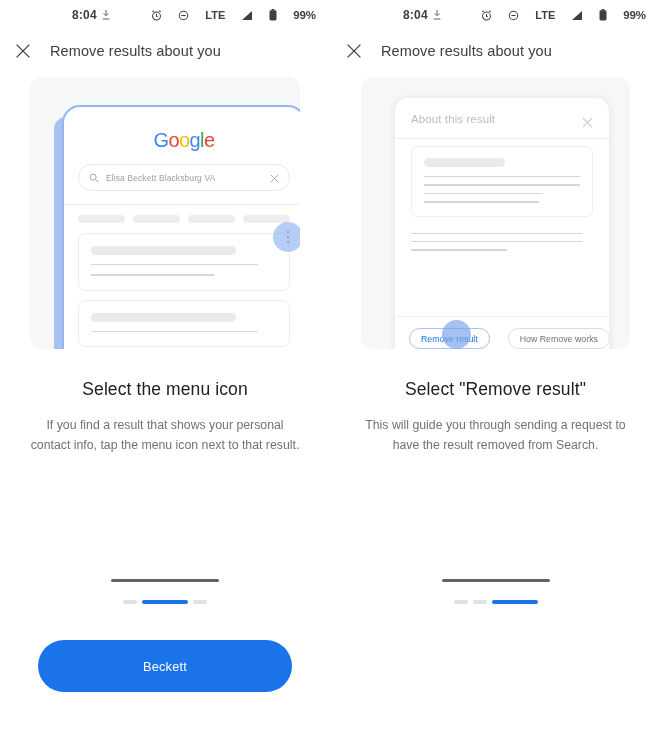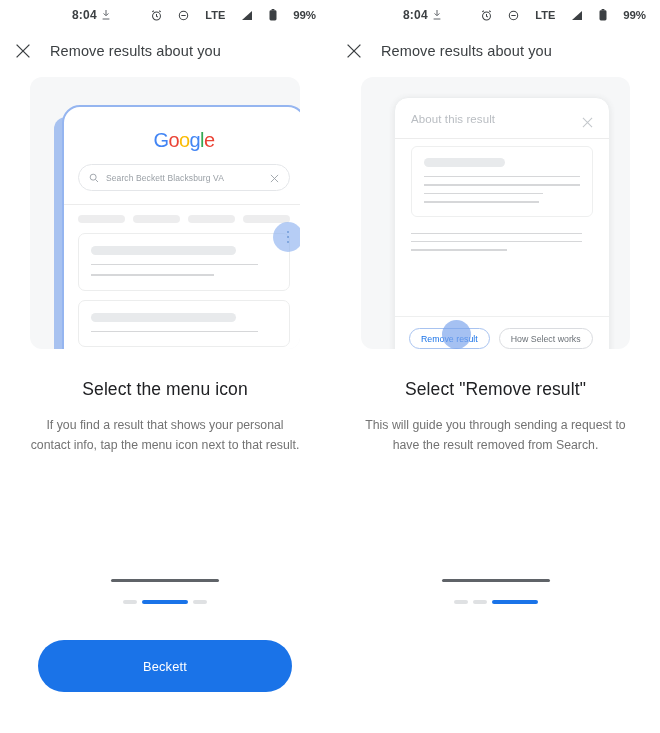--- a/index.html
+++ b/index.html
@@ -105,21 +105,21 @@
   .sheet-title { font-size:11.5px; color:#b9bdc2; letter-spacing:.1px; }
   .sheet-x { margin-left:auto; width:11px; height:11px; }
   .sheet-inner-card {
     margin:7px 16px 0 16px; border:1px solid #eeefef; border-radius:6px;
     padding:11px 12px 13px 12px;
   }
   .sheet-block { margin:16px 16px 0 16px; }
   .sheet-footer {
     position:absolute; left:0; right:0; bottom:0; height:44px;
     border-top:1px solid #eeefef; display:flex; align-items:center;
-    gap:9px; padding:0 14px;
+    gap:18px; padding:0 14px;
   }
   .pill {
     height:21px; border-radius:11px; border:1px solid #dadce0;
     display:flex; align-items:center; justify-content:center;
     padding:0 11px; font-size:8.8px; color:#6b7177; white-space:nowrap;
     position:relative; background:#fff;
   }
   .pill.primary { border-color:#a8c3f0; color:#1a73e8; }
   .tap-circle {
     position:absolute; left:32px; top:-9px; width:29px; height:29px;
@@ -219,21 +219,21 @@
         <div class="g-logo">
           <span>G</span><span>o</span><span>o</span><span>g</span><span>l</span><span>e</span>
         </div>
         <div class="searchbar">
           <span>
             <svg width="10" height="10" viewBox="0 0 12 12">
                 <circle cx="5" cy="5" r="3.6" fill="none" stroke="#9aa0a6" stroke-width="1.1"></circle>
                 <path d="M7.8 7.8l3 3" stroke="#9aa0a6" stroke-width="1.1"></path>
               </svg>
           </span>
-          <span class="search-q">Search Beckett Blacksburg VA</span>
+          <span class="search-q">Elisa Beckett Blacksburg VA</span>
           <span>
             <svg width="9" height="9" viewBox="0 0 10 10">
                 <path d="M1 1l8 8M9 1L1 9" stroke="#9aa0a6" stroke-width="1"></path>
               </svg>
           </span>
         </div>
         <div class="divider"></div>
         <div class="chips">
           <div class="chip"></div>
           <div class="chip"></div>
@@ -343,21 +343,21 @@
           <div class="ph-line" style="width:94%;"></div>
           <div class="ph-line" style="width:94%;margin-top:7px;"></div>
           <div class="ph-line" style="width:53%;margin-top:7px;"></div>
         </div>
         <div class="sheet-footer">
           <div class="pill primary">
             <span>Remove result</span>
             <span class="tap-circle"></span>
           </div>
           <div class="pill">
-            <span>How Select works</span>
+            <span>How Remove works</span>
           </div>
         </div>
       </div>
     </div>
 
     <div class="heading">Select "Remove result"</div>
     <div class="body-copy">This will guide you through sending a request to have the result removed from Search.</div>
 
     <div class="indicators">
       <div class="ind"></div>

